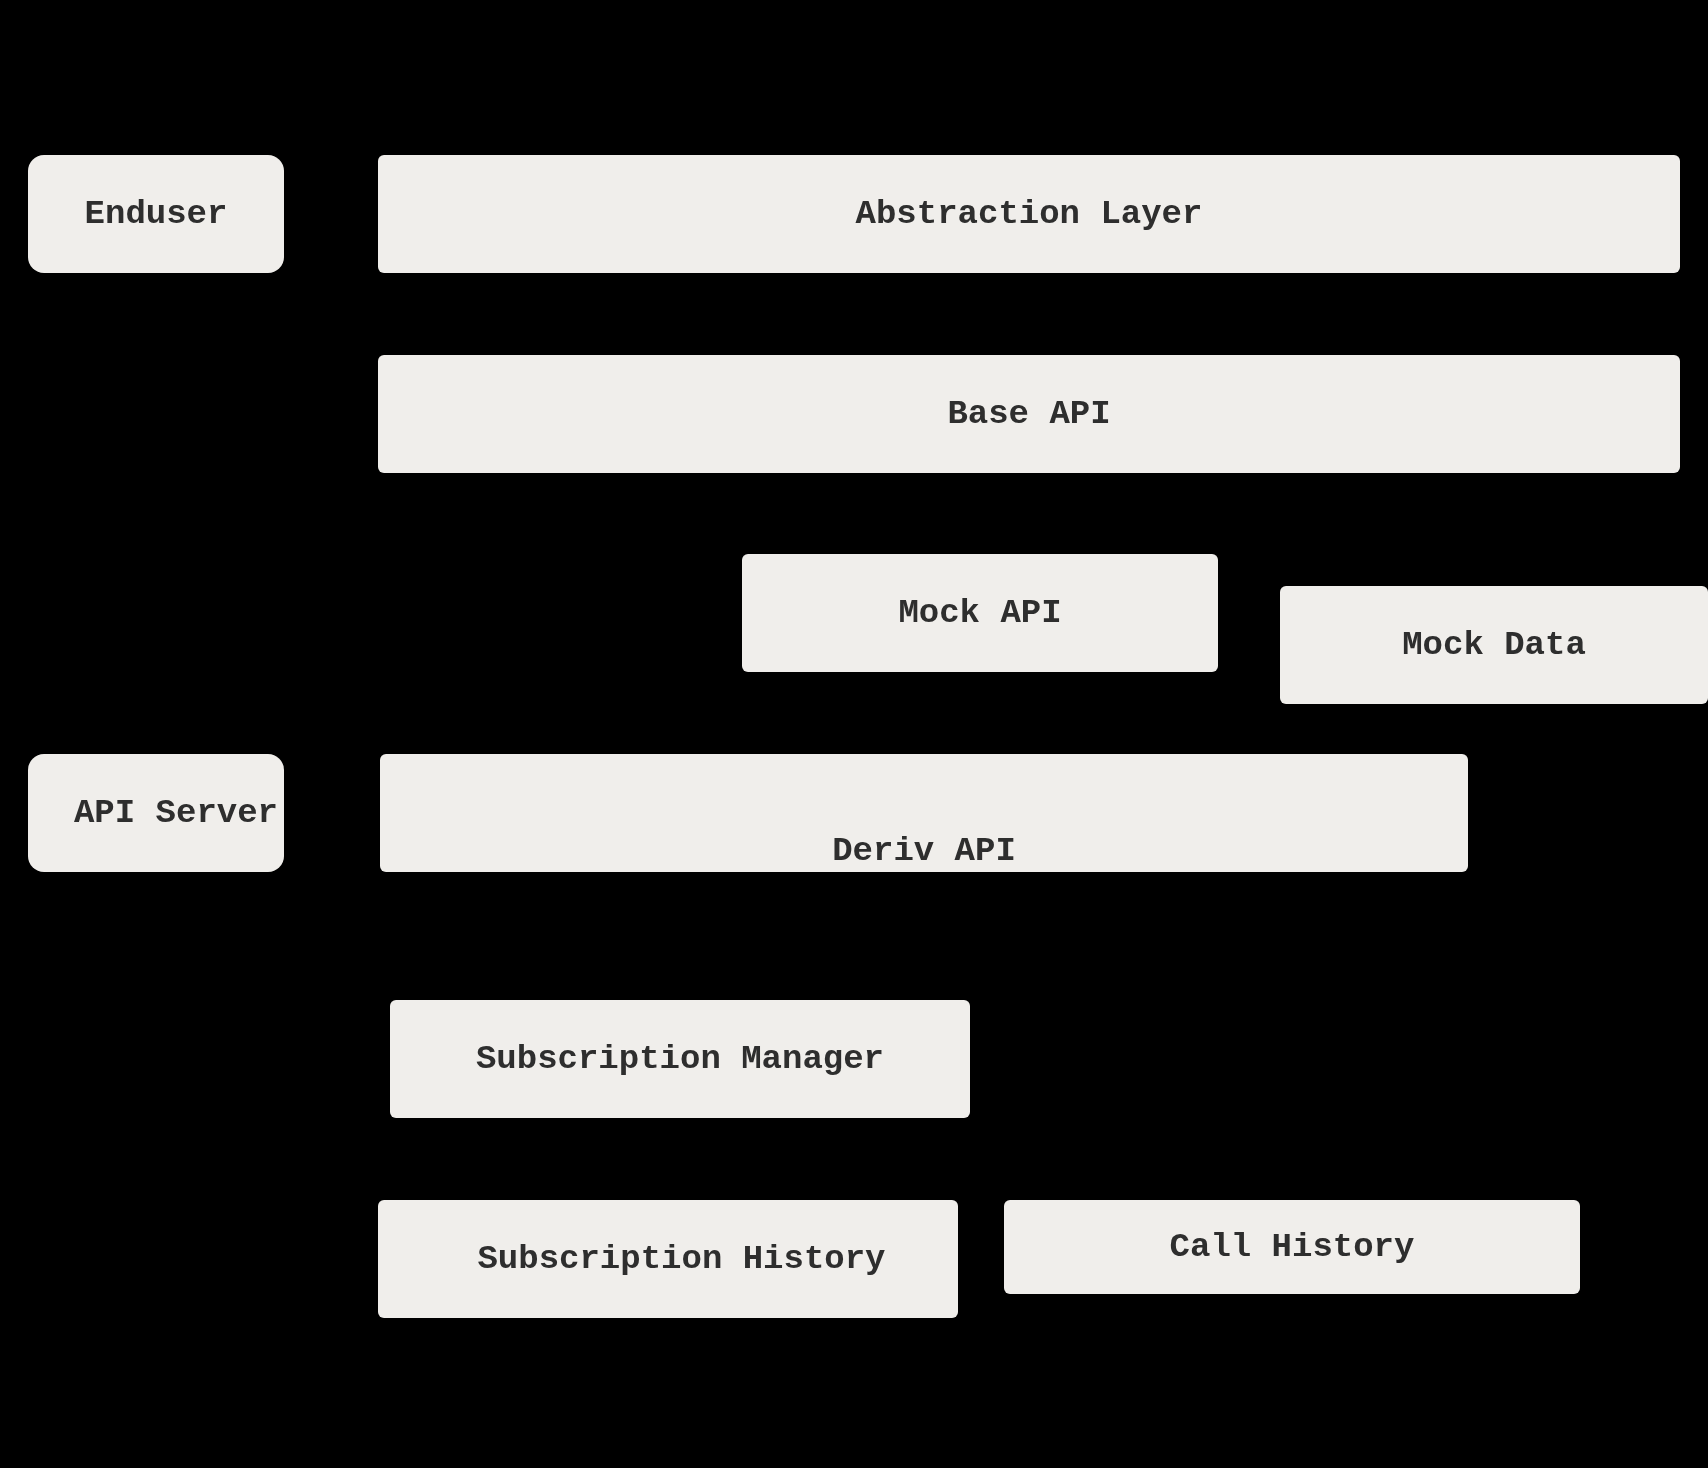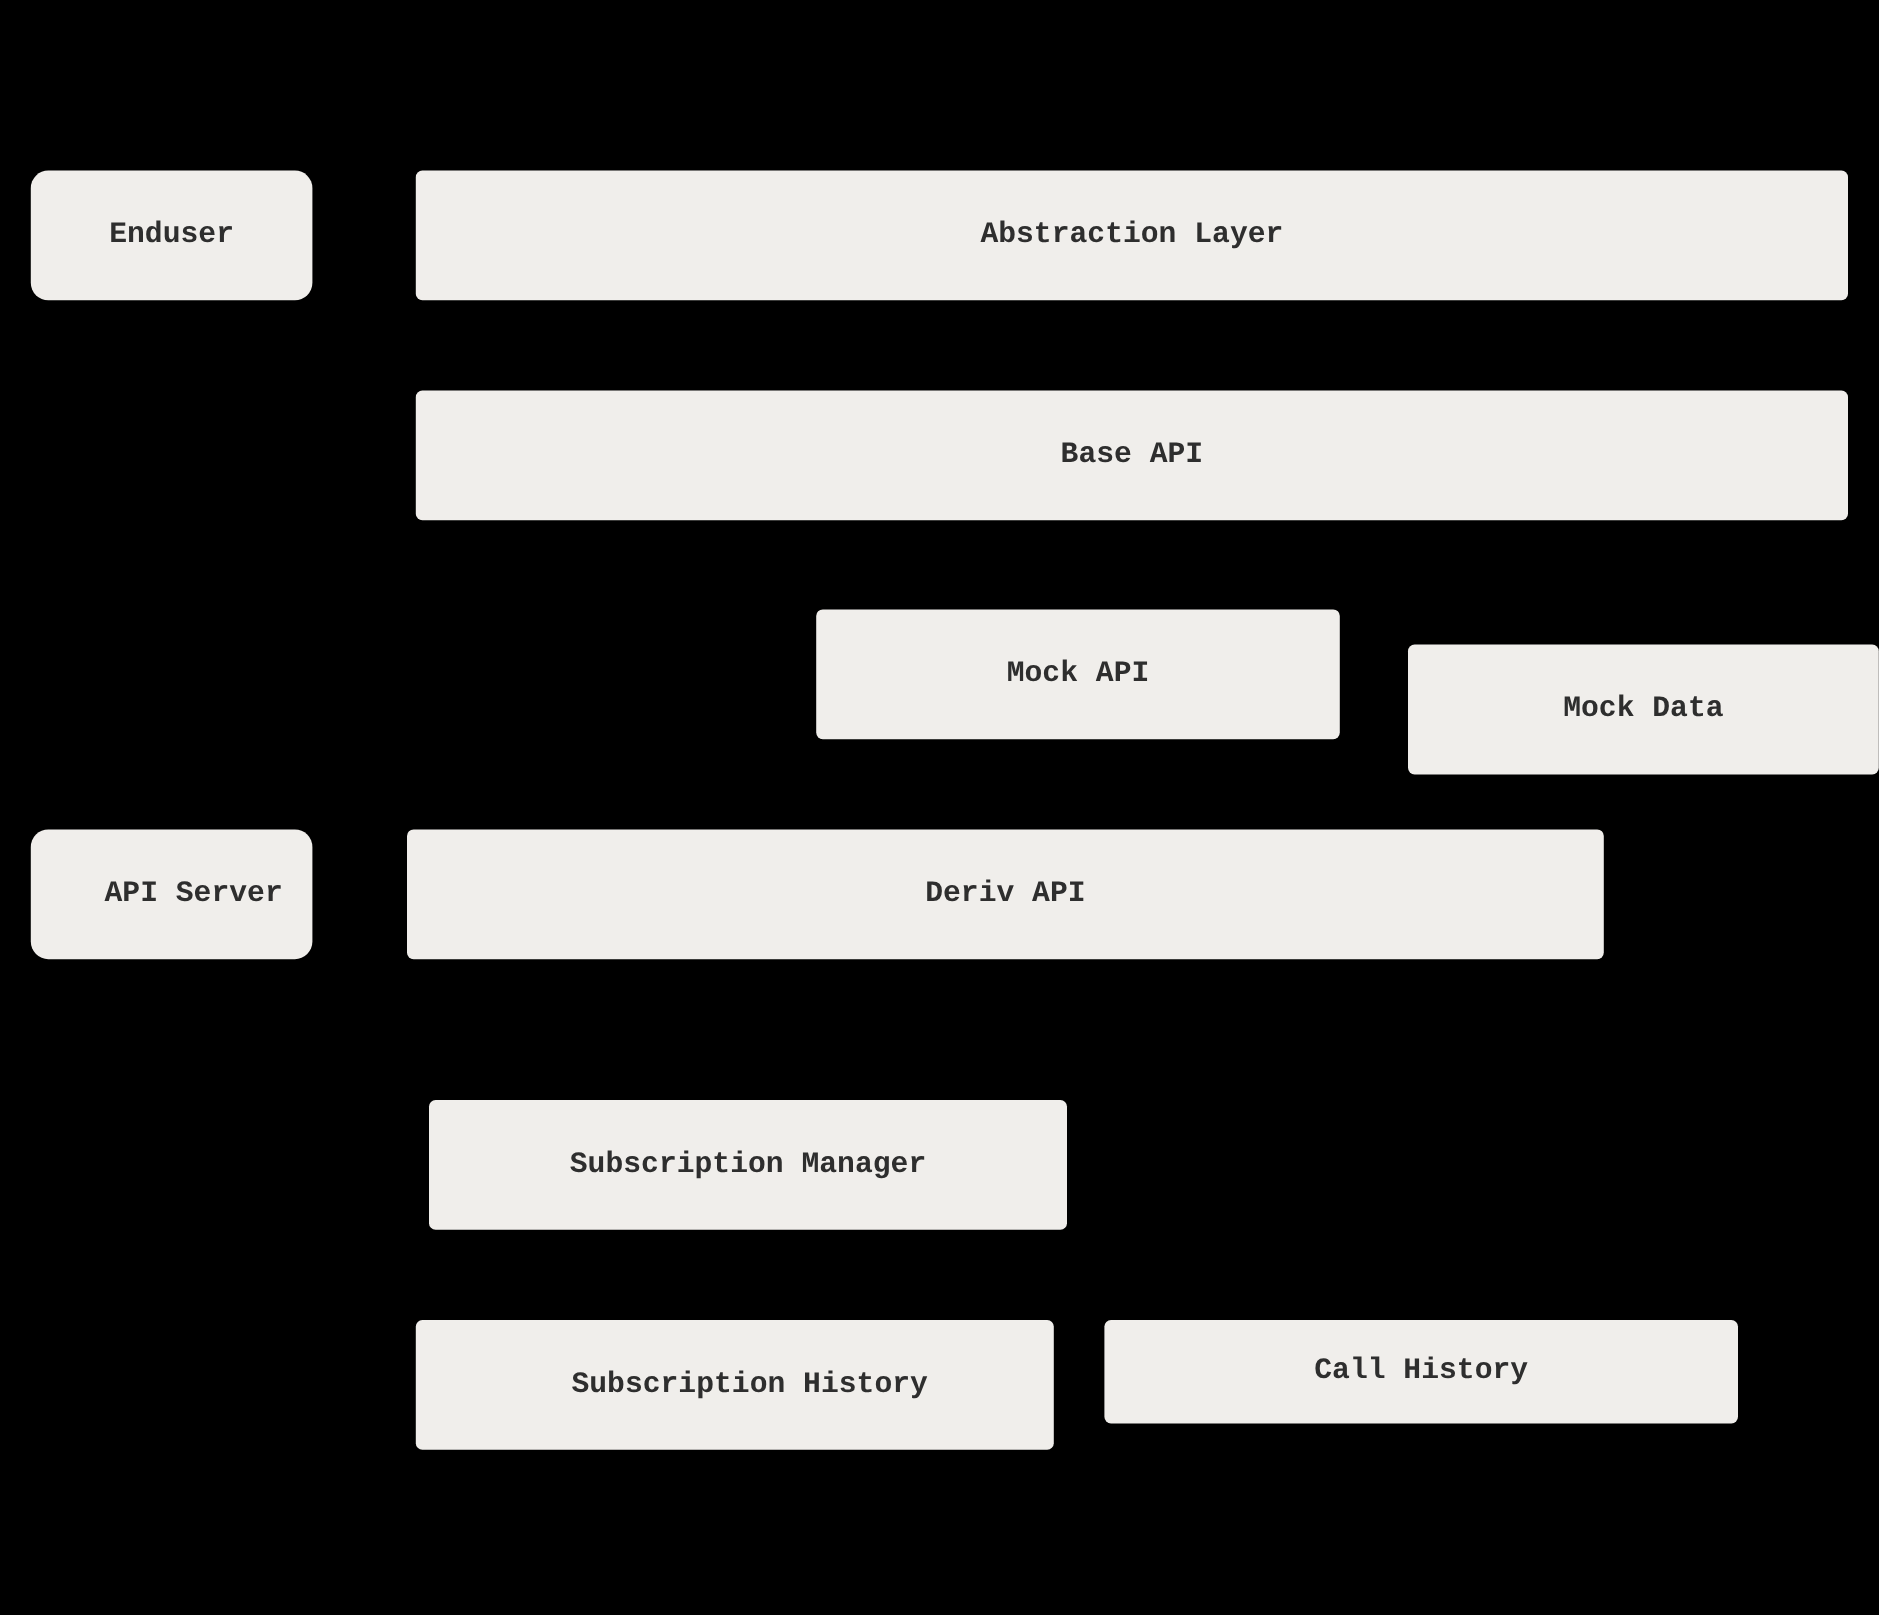--- a/index.html
+++ b/index.html
@@ -32,21 +32,21 @@
       align-items: center;
       justify-content: center;
       border-radius: 6px;
     }
 
     .box.rounded {
       border-radius: 16px;
     }
 
     .box-label {
-      font-size: 27px;
+      font-size: 34px;
       font-weight: 800;
       color: #2e2e2e;
       text-align: center;
       line-height: 1.2;
     }
 
     
     .box-enduser {
       left: 28px;
       top: 155px;
@@ -92,24 +92,25 @@
       left: 28px;
       top: 754px;
       width: 256px;
       height: 118px;
       border-radius: 20px;
       padding-left: 40px;
     }
 
     
     .box-derivapi {
-      left: 370px;
+      left: 380px;
       top: 754px;
       width: 1088px;
       height: 118px;
+      align-items: flex-end;
     }
 
     
     .box-submanager {
       left: 390px;
       top: 1000px;
       width: 580px;
       height: 118px;
     }
 

